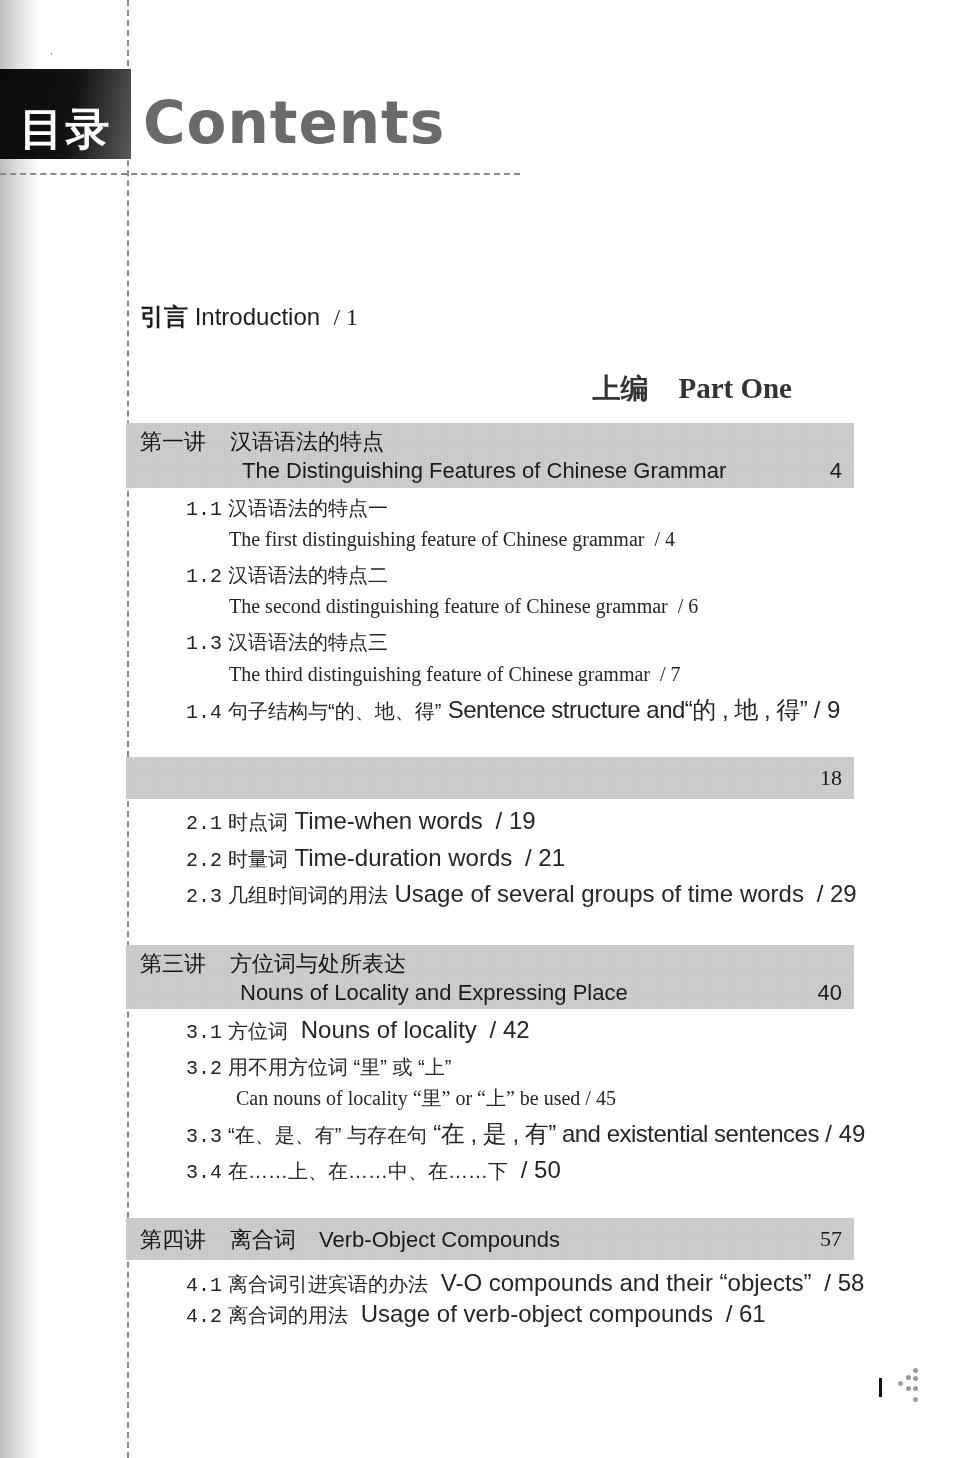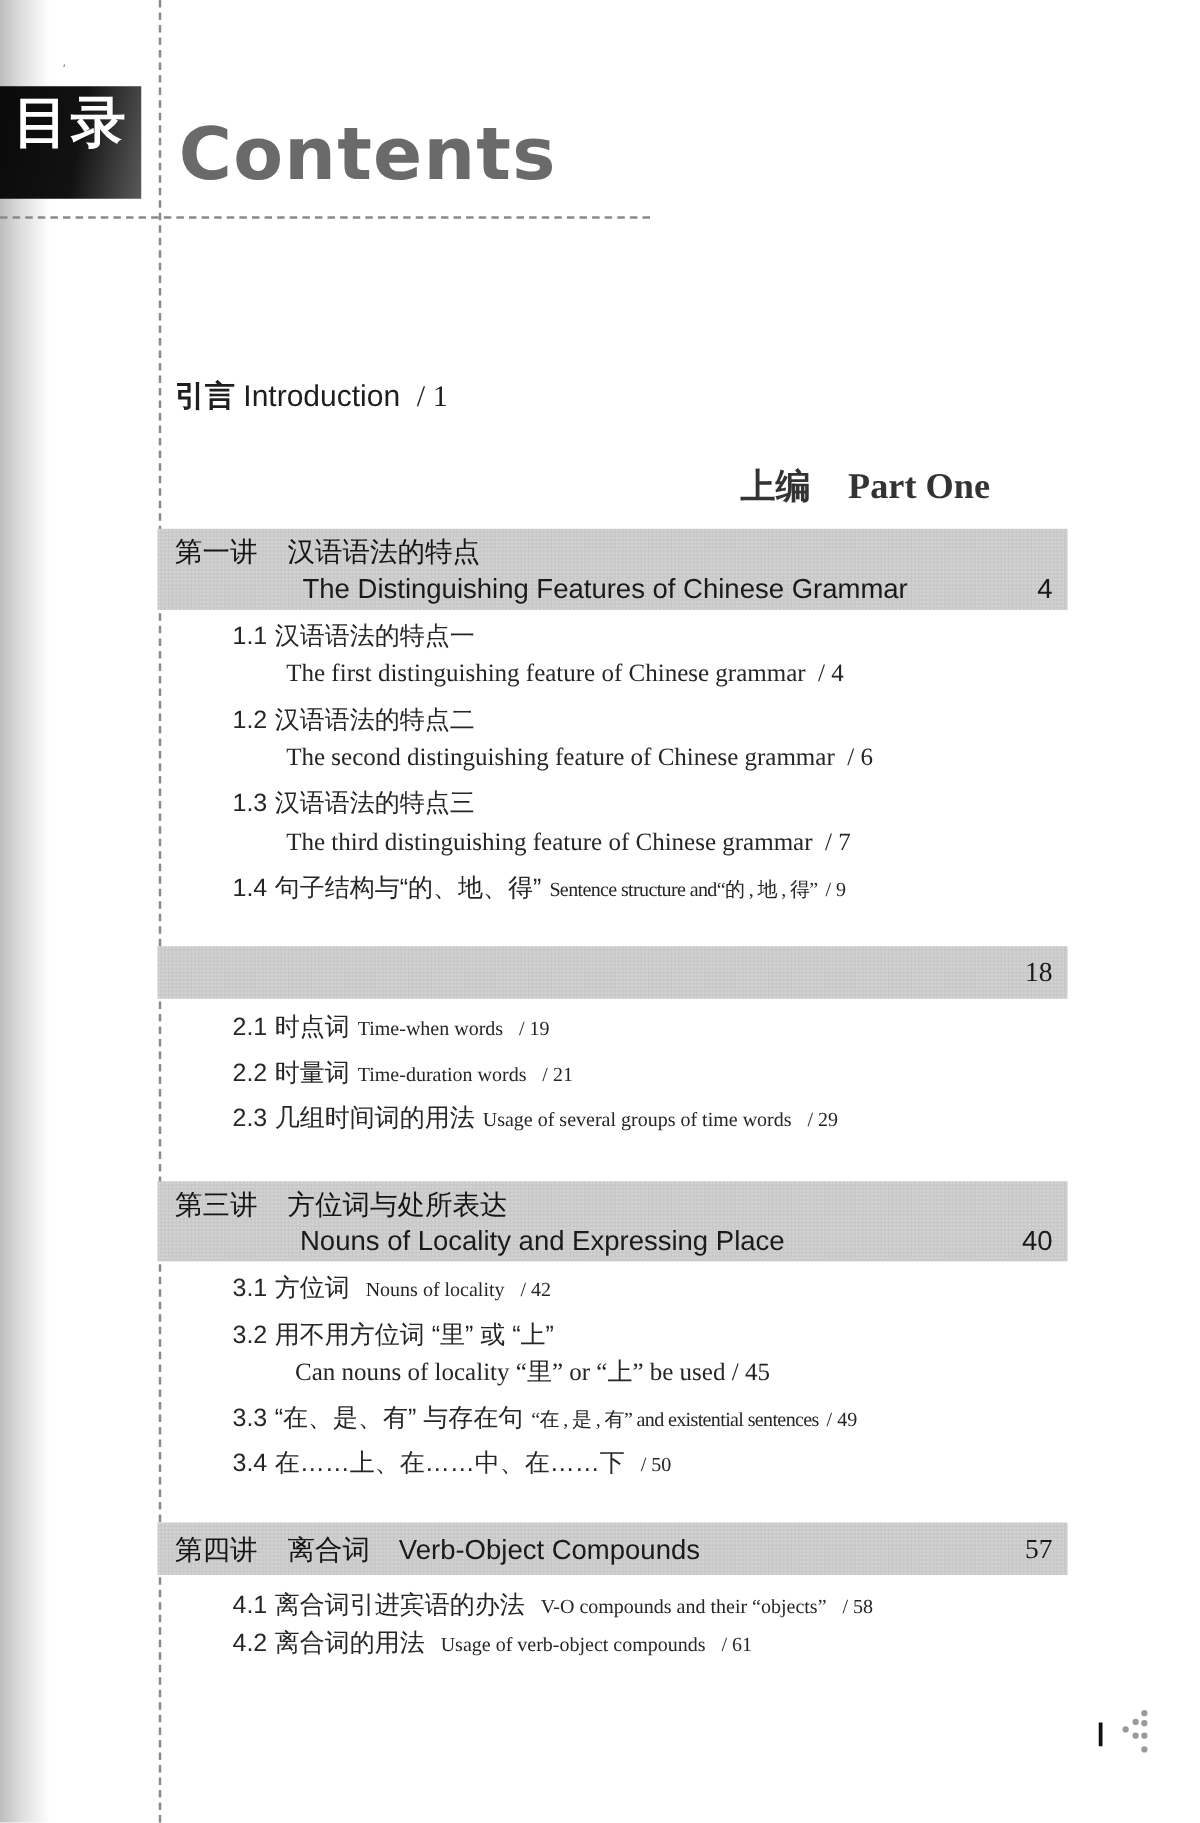--- a/index.html
+++ b/index.html
@@ -15,23 +15,23 @@
   }
   .vline {
     position: absolute; left: 127px; top: 0; width: 0; height: 1458px;
     border-left: 2px dashed #8a8a8a;
   }
   .hline {
     position: absolute; left: 0; top: 173px; width: 520px; height: 0;
     border-top: 2px dashed #8a8a8a;
   }
   .title-block {
-    position: absolute; left: 0; top: 69px; width: 113px; height: 90px;
+    position: absolute; left: 0; top: 69px; width: 131px; height: 90px;
     background: linear-gradient(100deg, #0a0a0a 0%, #121212 55%, #3a3a3a 80%, #5a5a5a 100%);
-    display: flex; align-items: flex-start; justify-content: center;
+    display: flex; align-items: flex-end; justify-content: center;
   }
   .title-block span {
     color: #ffffff; font-weight: bold; font-size: 44px; letter-spacing: 2px;
     font-family: "DejaVu Sans", sans-serif;
   }
   .title-en {
     position: absolute; left: 143px; top: 88px;
     font-family: "DejaVu Sans", sans-serif; font-weight: bold;
     font-size: 58px; color: #6a6a6a; letter-spacing: 1px; line-height: 70px;
   }
@@ -60,23 +60,23 @@
   .band .en { font-family: "Liberation Sans", sans-serif; font-size: 22px; color: #1a1a1a; }
   .band .page {
     position: absolute; right: 12px; font-family: "Liberation Serif", serif; font-size: 22px; color: #1a1a1a;
   }
   .band .page.sans { font-family: "Liberation Sans", sans-serif; }
 
   .item {
     position: absolute; left: 186px; font-size: 20px; line-height: 26px; color: #262626;
     white-space: nowrap;
   }
-  .item .sec { font-family: Liberation Sans, sans-serif; font-size: 20px; margin-right: 6px; margin-top: 32px; }
+  .item .sec { font-family: Liberation Mono, monospace; font-size: 20px; margin-right: 6px; margin-top: 32px; }
   .item .zh { font-family: Liberation Sans, sans-serif; font-size: 20px; }
-  .item .en { font-family: Liberation Serif, serif; font-size: 16px; }
+  .item .en { font-family: Liberation Sans, sans-serif; font-size: 24px; }
   .sub {
     position: absolute; font-family: Liberation Serif, serif; font-size: 20px; color: #262626;
     white-space: nowrap; line-height: 26px;
   }
   .folio {
     position: absolute; left: 879px; top: 1378px; width: 3px; height: 19px; background: #111;
   }
   .dots { position: absolute; left: 895px; top: 1368px; width: 30px; height: 40px; }
   .dots i {
     position: absolute; width: 5px; height: 5px; border-radius: 50%; background: #9a9a9a;

